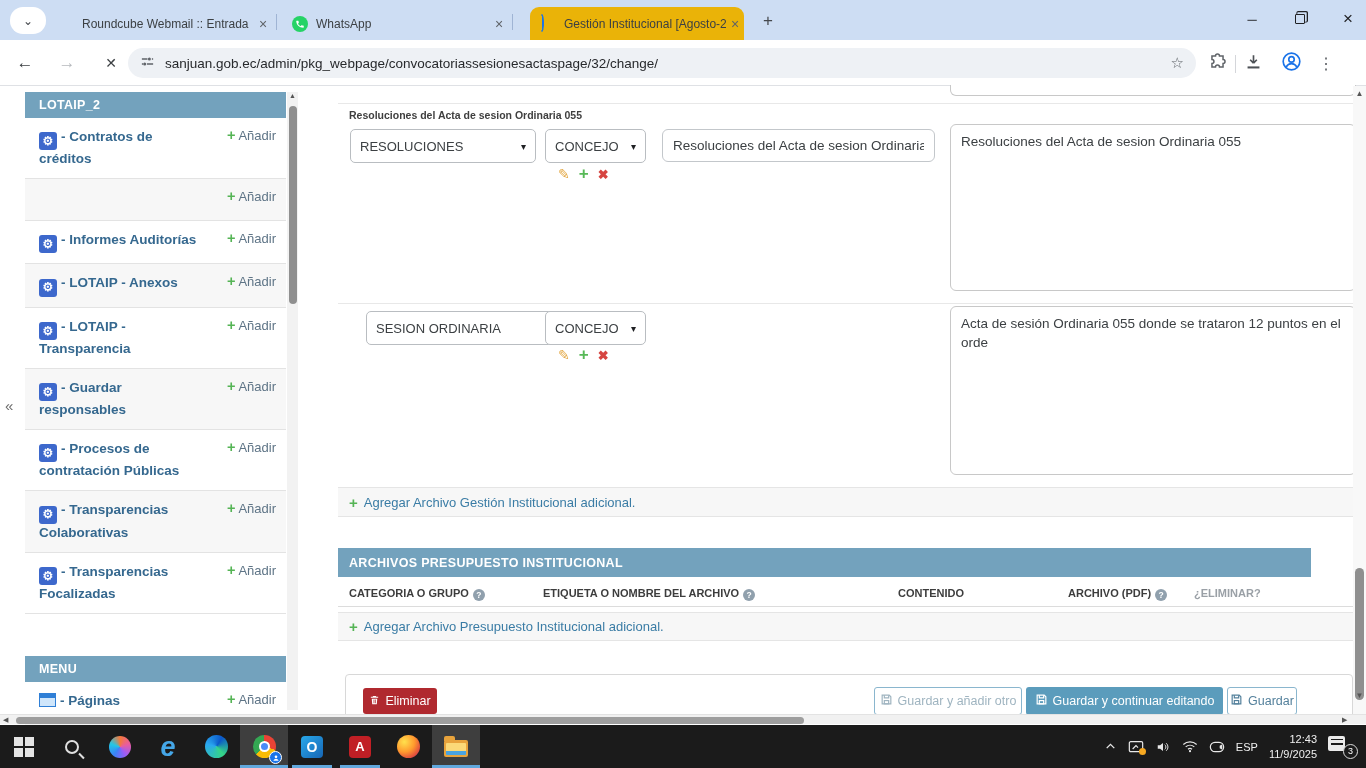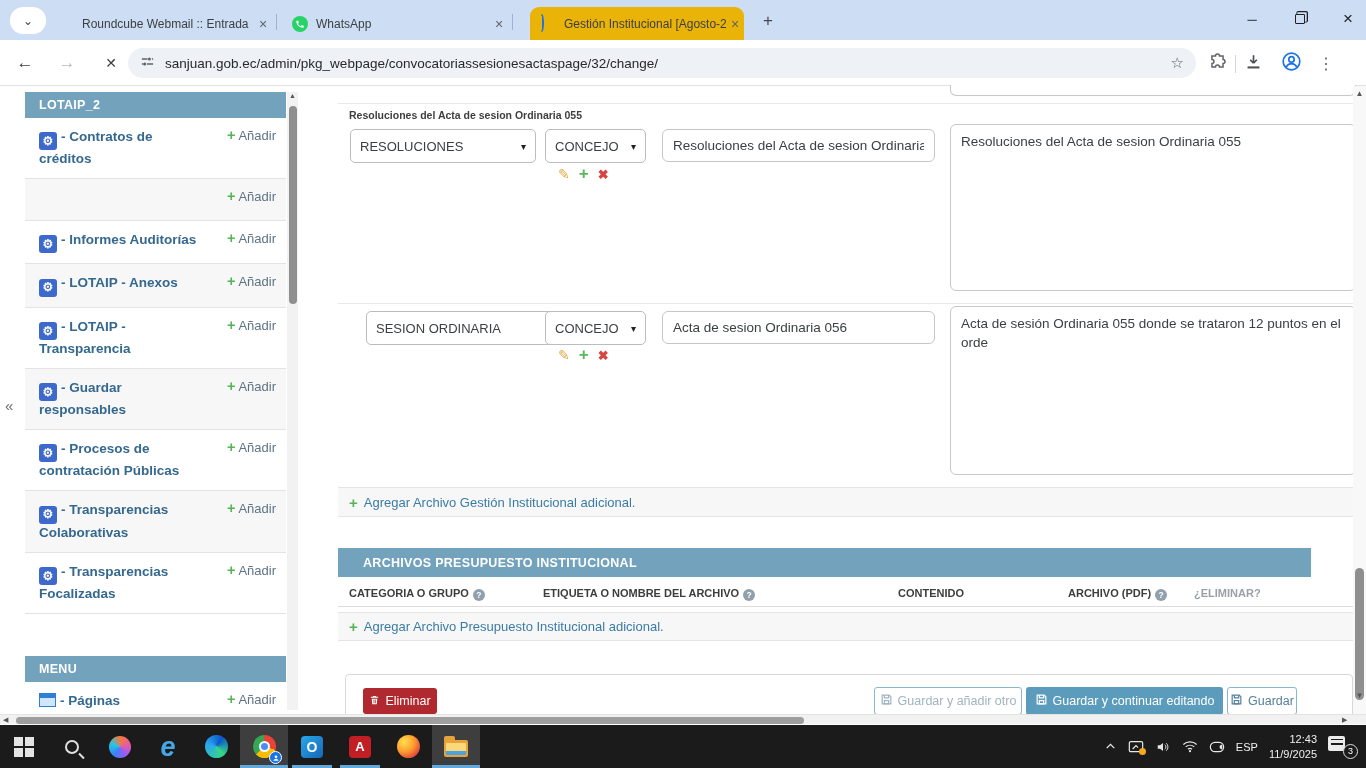--- a/index.html
+++ b/index.html
@@ -58,21 +58,21 @@
   .sel .chev { margin-left:auto; font-size:10px; color:#202124; padding-left:6px; }
   .tin { position:absolute; height:33px; border:1px solid #c3c7cb; border-radius:6px; background:#fff; padding:0 10px; font-size:13.5px; color:#3c4043; font-family:"Liberation Sans", sans-serif; }
   .tarea { position:absolute; width:406px; border:1px solid #c8c8c8; border-radius:6px; background:#fff; padding:8px 10px; font-size:13.5px; color:#3c4043; resize:none; font-family:"Liberation Sans", sans-serif; line-height:1.4; }
   .row-icons { position:absolute; display:flex; gap:9px; align-items:center; font-size:14px; }
   .ic-pencil { color:#e2a53e; }
   .ic-plus { color:#57b957; font-weight:bold; font-size:17px; }
   .ic-x { color:#d64541; font-weight:bold; font-size:13px; }
   .add-row { position:absolute; left:338px; width:1016px; height:30px; background:#f7f7f7; border-top:1px solid #e5e5e5; border-bottom:1px solid #e5e5e5; display:flex; align-items:center; padding-left:11px; font-size:13px; }
   .add-row b { color:#55b455; font-size:15px; margin-right:6px; }
   .add-row a { color:#3a7ca5; text-decoration:none; }
-  .sec-bar { position:absolute; left:338px; top:548px; width:973px; height:29px; background:#73a2bd; color:#fff; font-weight:bold; font-size:12.5px; display:flex; align-items:center; padding-left:25px; letter-spacing:.3px; }
+  .sec-bar { position:absolute; left:338px; top:548px; width:973px; height:29px; background:#73a2bd; color:#fff; font-weight:bold; font-size:12.5px; display:flex; align-items:center; padding-left:11px; letter-spacing:.3px; }
   .colhead { position:absolute; top:587px; font-size:11px; font-weight:bold; color:#3d3d3d; white-space:nowrap; }
   .help { display:inline-flex; width:12px; height:12px; background:#90a0ad; border-radius:50%; color:#fff; font-size:8.5px; align-items:center; justify-content:center; margin-left:4px; vertical-align:-1px; font-weight:bold; }
   .muted { color:#9aa0a6; }
 
   
   .btn-panel { position:absolute; left:345px; top:674px; width:1008px; height:44px; border:1px solid #d8d8d8; border-radius:4px; background:#fff; }
   .btn { position:absolute; height:28px; display:flex; align-items:center; justify-content:center; gap:5px; font-size:12.5px; border-radius:3px; white-space:nowrap; }
   .btn-danger { left:363px; top:688px; width:74px; height:26px; background:#b0292f; color:#fff; }
   .btn-outline { background:#fff; border:1px solid #8ab6ce; }
   .btn-fill { background:#5b9cbc; color:#fff; }
@@ -288,21 +288,20 @@
   <div class="hline" style="left:338px;top:303px;width:1016px;"></div>
 
   <div class="sel" style="left:350px;top:311px;width:205px;margin-left:16px;">
     <span>SESION ORDINARIA</span>
     <span class="chev">▾</span>
   </div>
   <div class="sel" style="left:545px;top:311px;width:101px;">
     <span>CONCEJO</span>
     <span class="chev">▾</span>
   </div>
-  <input class="tin" style="left: 662px; top: 311px; width: 273px;" value="Acta de sesion Ordinaria 056">
   <textarea class="tarea" style="left: 950px; top: 306px; height: 169px;">Acta de sesión Ordinaria 055 donde se trataron 12 puntos en el orde</textarea>
   <div class="row-icons" style="left:558px;top:345px;">
     <span class="ic-pencil">✎</span>
     <span class="ic-plus">+</span>
     <span class="ic-x">✖</span>
   </div>
 
   <div class="add-row" style="top:487px;">
     <b>+</b>
     <a href="#">Agregar Archivo Gestión Institucional adicional.</a>

